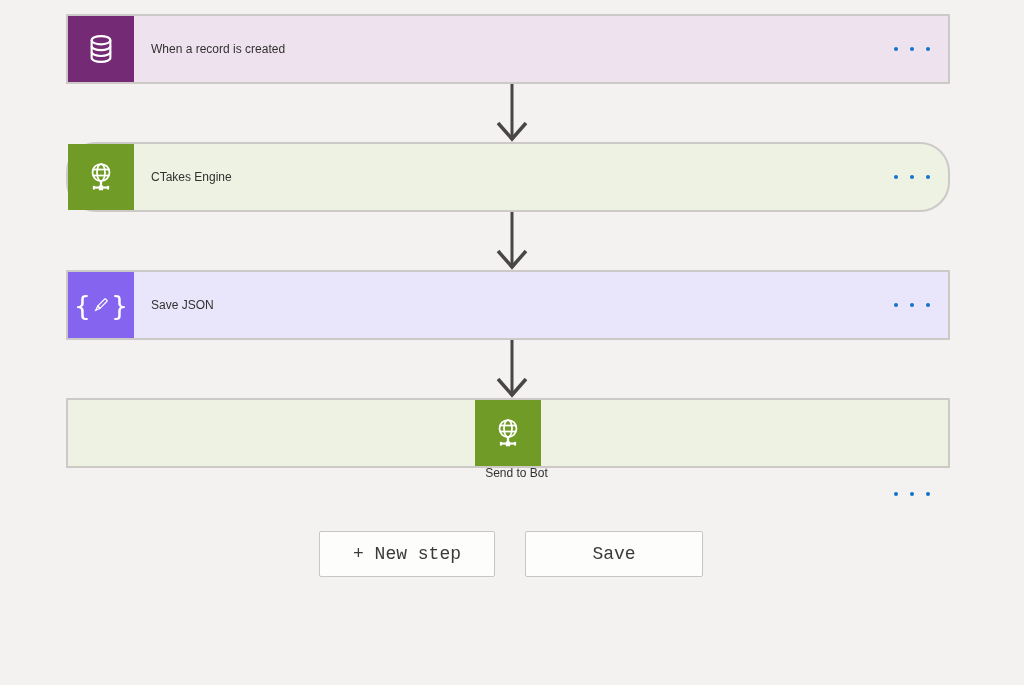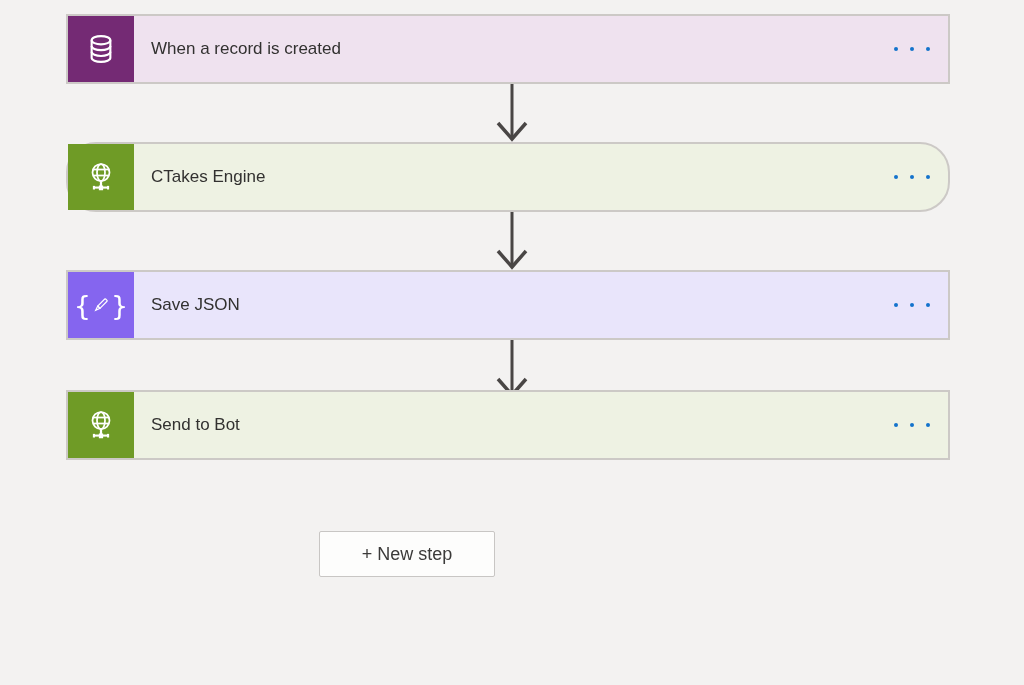--- a/index.html
+++ b/index.html
@@ -24,21 +24,21 @@
   }
   .icon-tile {
     width: 66px;
     height: 66px;
     flex: 0 0 66px;
     display: flex;
     align-items: center;
     justify-content: center;
   }
   .step-title {
-    font-size: 17px;
+    font-size: 12px;
     color: #323130;
     margin-left: 17px;
     white-space: nowrap;
   }
   .menu-btn {
     margin-left: auto;
     margin-right: 6px;
     border: none;
     background: transparent;
     display: flex;
@@ -67,21 +67,21 @@
     left: 495px;
   }
 
   .footer-btn {
     position: absolute;
     top: 531px;
     height: 46px;
     background: #fdfdfc;
     border: 1px solid #c8c6c4;
     border-radius: 2px;
-    font-family: Liberation Sans, sans-serif;
+    font-family: Liberation Mono, monospace;
     font-size: 18px;
     color: #3b3a39;
     cursor: pointer;
   }
   .new-step-btn { left: 319px; width: 176px; }
   .save-btn     { left: 525px; width: 178px; }
 </style>
 </head>
 <body style="background: rgb(243, 242, 241);">
 
@@ -155,21 +155,21 @@
         <span class="dot"></span>
         <span class="dot"></span>
     </button>
   </div>
 
   <svg class="arrow" style="top:340px;" width="34" height="58" viewBox="0 0 34 58" fill="none">
     <line x1="17" y1="0" x2="17" y2="54" stroke-width="3" stroke="#494645"></line>
     <polyline points="3 39 17 55 31 39" stroke-width="3.5" stroke="#494645"></polyline>
   </svg>
 
-  <div class="step-card" style="top: 390px; background: rgb(238, 242, 227); border-color: rgb(204, 201, 198);">
+  <div class="step-card" style="top: 398px; background: rgb(238, 242, 227); border-color: rgb(204, 201, 198); flex-direction: column;">
     <div class="icon-tile" style="background: rgb(111, 155, 38);">
       <svg width="30" height="33" viewBox="0 0 24 26" fill="none" stroke="#ffffff" stroke-width="1.4">
         <circle cx="12" cy="9" r="6.8"></circle>
         <ellipse cx="12" cy="9" rx="3.2" ry="6.8"></ellipse>
         <line x1="5.6" y1="6.6" x2="18.4" y2="6.6"></line>
         <line x1="5.6" y1="11.4" x2="18.4" y2="11.4"></line>
         <line x1="12" y1="15.8" x2="12" y2="19.8" stroke-width="1.8"></line>
         <g fill="#ffffff" stroke="none">
           <rect x="10.3" y="19.4" width="3.4" height="3.8"></rect>
           <rect x="6.6" y="20.2" width="10.8" height="1.7"></rect>
@@ -180,14 +180,15 @@
     </div>
     <div class="step-title">Send to Bot</div>
     <button class="menu-btn" aria-label="menu" style="color: rgb(19, 115, 204);">
       <span class="dot"></span>
         <span class="dot"></span>
         <span class="dot"></span>
     </button>
   </div>
 
   <button class="footer-btn new-step-btn">+ New step</button>
+  <button class="footer-btn save-btn">Save</button>
 
 </div>
 
 </body></html>

